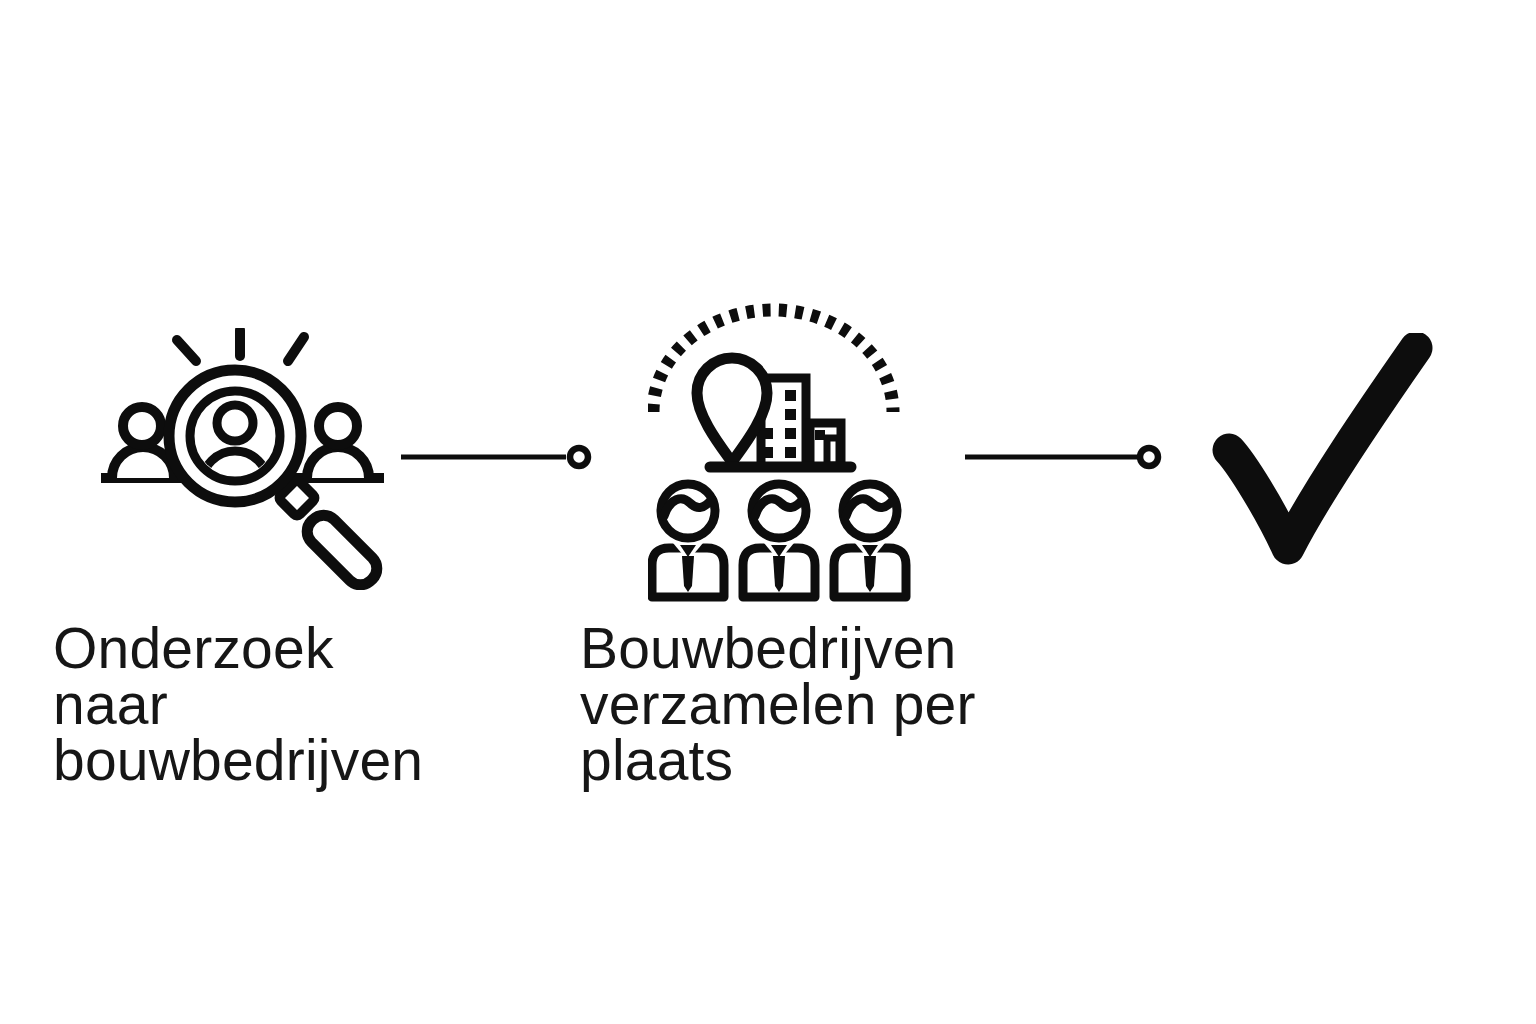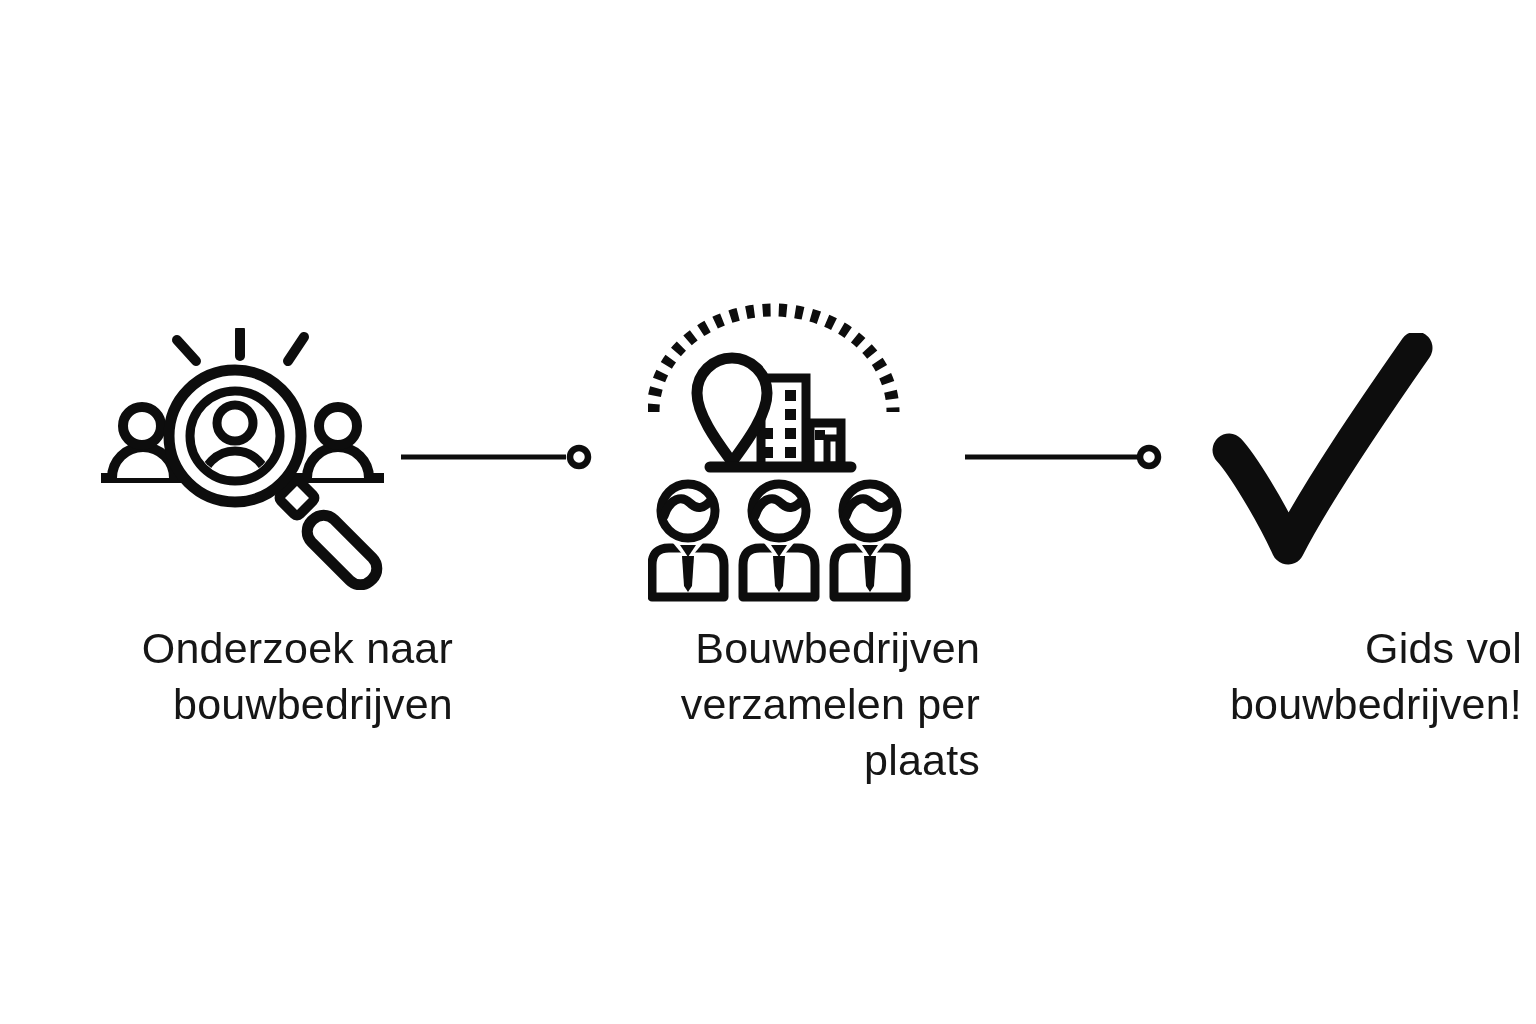--- a/index.html
+++ b/index.html
@@ -14,23 +14,23 @@
     background:var(--bg);
     overflow:hidden;
     font-family:"Liberation Sans","DejaVu Sans",sans-serif;
   }
   .abs{position:absolute;}
   svg{display:block;color:var(--ink);}
   .step-label{
     position:absolute;
     top:620px;
     width:400px;
-    text-align:right;
+    text-align:left;
     white-space:pre-line;
-    font-size:43px;
+    font-size:57px;
     line-height:56px;
     font-weight:400;
     color:var(--text);
     letter-spacing:0.2px;
   }
   .lbl-1{left:53px;}
   .lbl-2{left:580px;}
   .lbl-3{left:1122px;}
   .icon-1{left:100px;top:328px;}
   .icon-2{left:648px;top:302px;}
@@ -123,16 +123,14 @@
 
   <svg class="abs icon-3" width="225" height="245" viewBox="0 0 225 245" aria-hidden="true">
     <path d="M 17 117 C 30 131 58 176 76 215 C 105 158 160 78 204 15" fill="none" stroke="currentColor" stroke-width="33" stroke-linecap="round" stroke-linejoin="round"></path>
   </svg>
 
   <div class="step-label lbl-1">Onderzoek naar
 bouwbedrijven</div>
   <div class="step-label lbl-2">Bouwbedrijven
 verzamelen per
 plaats</div>
-  <div class="step-label lbl-3">Gids vol
-bouwbedrijven!</div>
 
 </div>
 
 </body></html>

